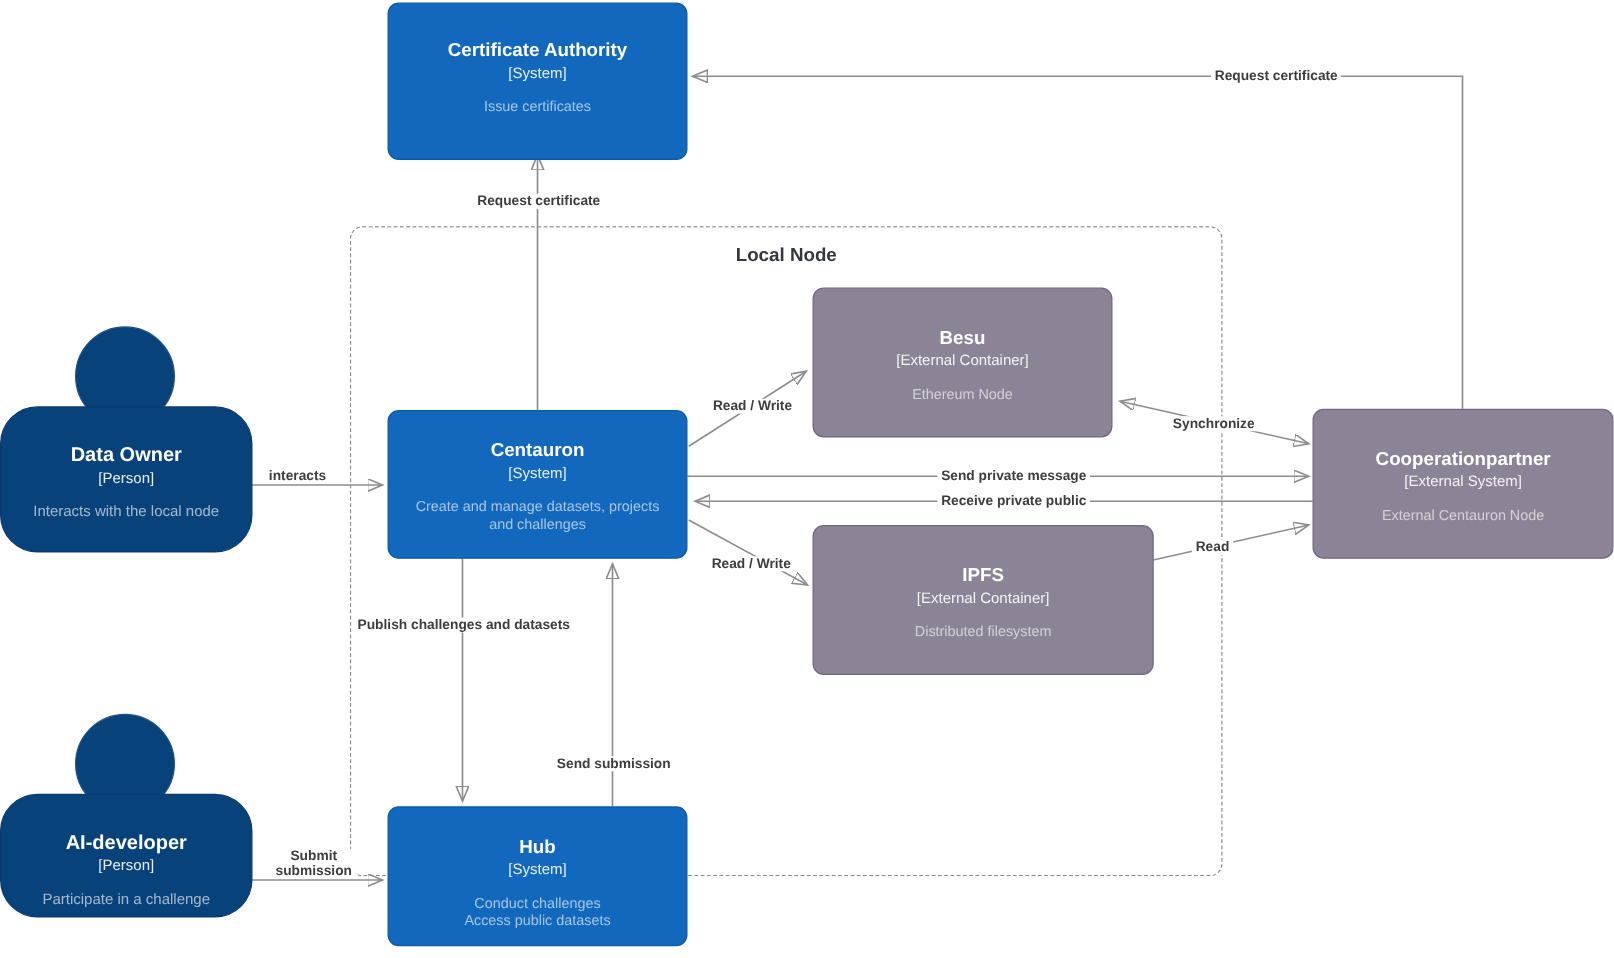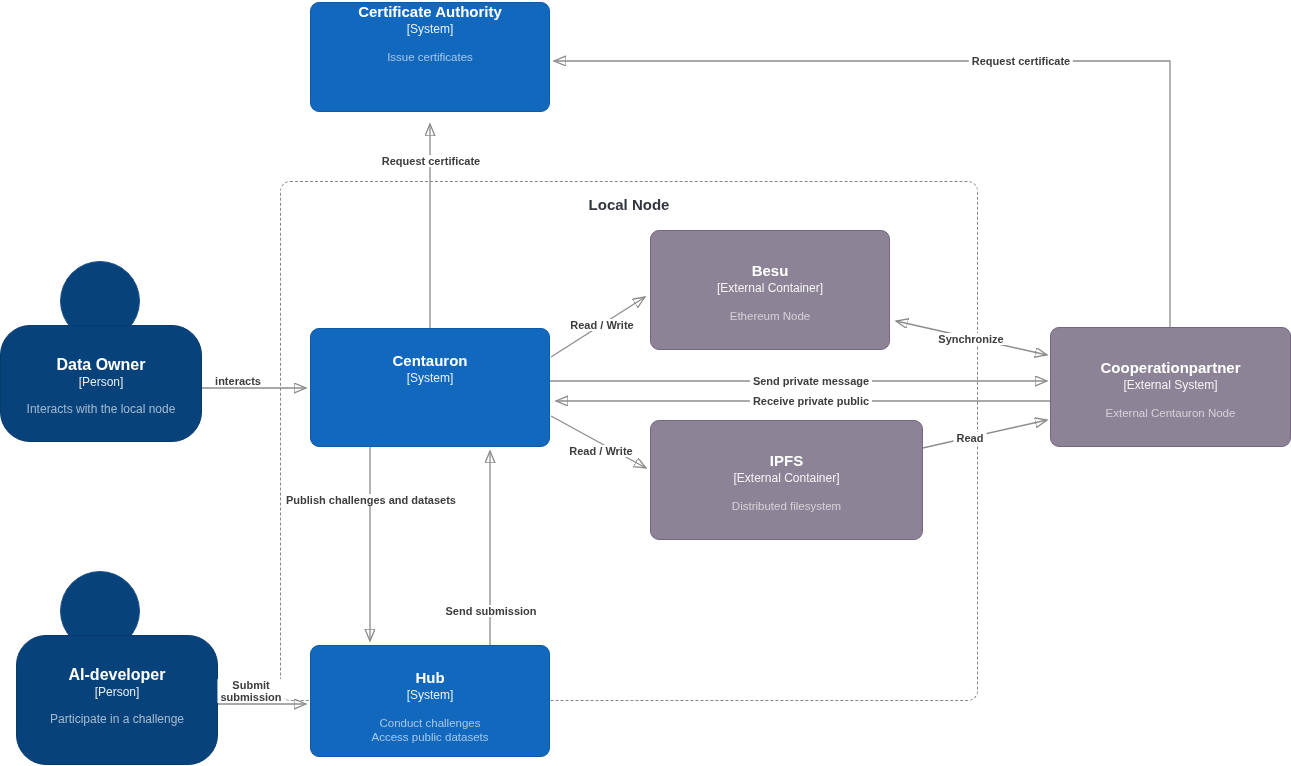--- a/index.html
+++ b/index.html
@@ -70,29 +70,30 @@
     <path d="M551,416 L646,468" marker-end="url(#arrow)"></path>
     <path d="M896,321 L1047,355" marker-start="url(#arrow)" marker-end="url(#arrow)"></path>
     <path d="M550,381 L1047,381" marker-end="url(#arrow)"></path>
     <path d="M1050,401 L556,401" marker-end="url(#arrow)"></path>
     <path d="M896,454 L1047,420" marker-start="url(#arrow)" marker-end="url(#arrow)"></path>
     <path d="M370,447 L370,641" marker-end="url(#arrow)"></path>
     <path d="M490,645 L490,451" marker-end="url(#arrow)"></path>
     <path d="M201,704 L306,704" marker-end="url(#arrow)"></path>
   </svg>
 
-  <div class="box system" style="left:310px;top:2px;width:240px;height:110px;">
+  <div class="box system" style="left:310px;top:2px;width:240px;height:126px;padding-top:29px">
     <div class="box-title">Certificate Authority</div>
     <div class="box-subtitle">[System]</div>
     <div class="box-desc">Issue certificates</div>
   </div>
 
   <div class="box system" style="left:310px;top:328px;width:240px;height:119px;padding-top:23px">
     <div class="box-title">Centauron</div>
     <div class="box-subtitle">[System]</div>
+    <div class="box-desc">Create and manage datasets, projects and challenges</div>
   </div>
 
   <div class="box external" style="left:650px;top:230px;width:240px;height:120px;padding-top:31px">
     <div class="box-title">Besu</div>
     <div class="box-subtitle">[External Container]</div>
     <div class="box-desc">Ethereum Node</div>
   </div>
 
   <div class="box external" style="left:650px;top:420px;width:273px;height:120px;padding-top:31px">
     <div class="box-title">IPFS</div>
@@ -119,21 +120,21 @@
     <div class="person-head" style="left:60px;top:0"></div>
     <div class="person-body" style="left:0;top:64px;width:202px;height:117px">
       <div class="person-title">Data Owner</div>
       <div class="person-subtitle">[Person]</div>
       <div class="person-desc">Interacts with the local node</div>
     </div>
   </div>
 
   <div class="person" style="left:0;top:571px;width:202px;height:181px">
     <div class="person-head" style="left:60px;top:0"></div>
-    <div class="person-body" style="left:16px;top:64px;width:202px;height:130px">
+    <div class="person-body" style="left:0;top:64px;width:202px;height:99px">
       <div class="person-title">AI-developer</div>
       <div class="person-subtitle">[Person]</div>
       <div class="person-desc">Participate in a challenge</div>
     </div>
   </div>
 
   <div class="edge-label" style="left:238px;top:381px">interacts</div>
   <div class="edge-label" style="left:431px;top:161px">Request certificate</div>
   <div class="edge-label" style="left:1021px;top:61px">Request certificate</div>
   <div class="edge-label" style="left:602px;top:325px">Read / Write</div>

